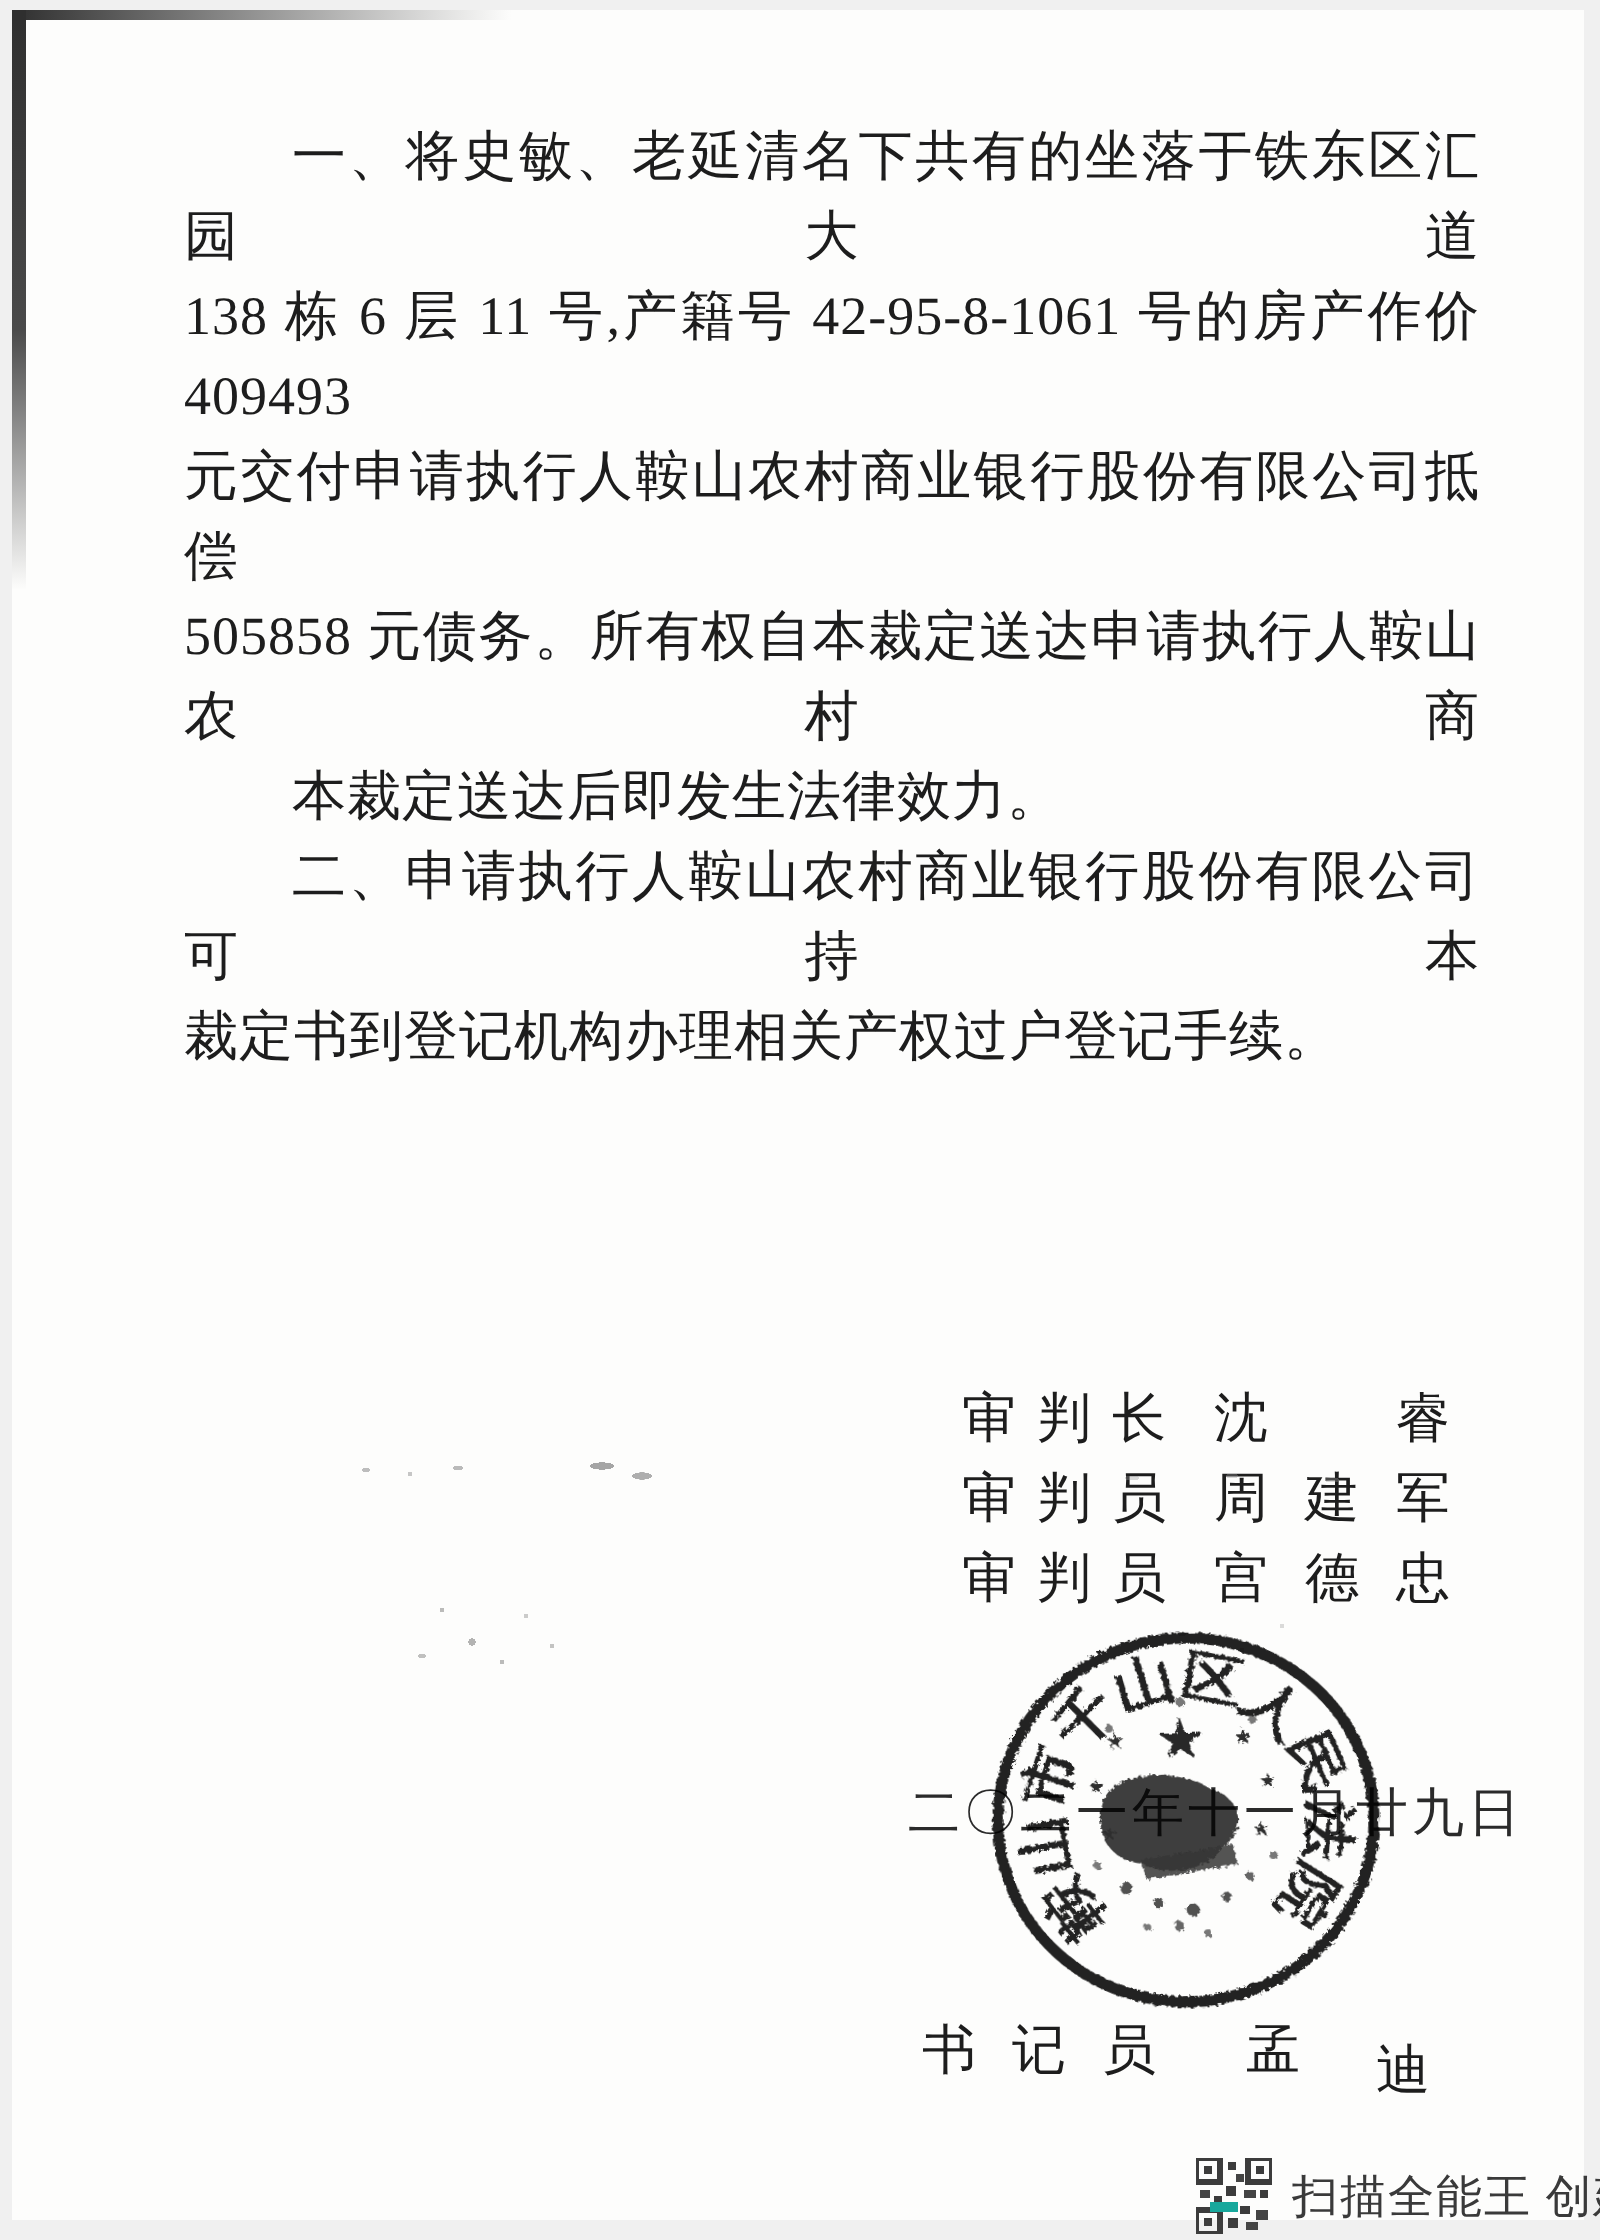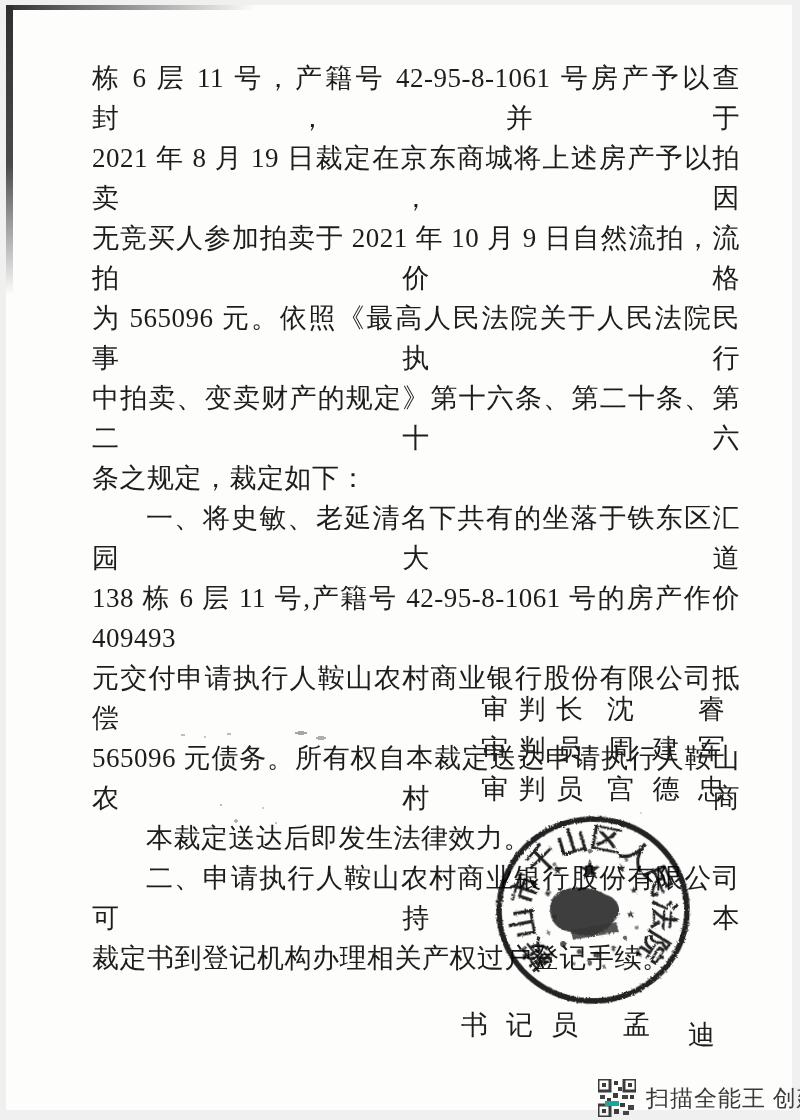--- a/index.html
+++ b/index.html
@@ -89,32 +89,24 @@
 </head>
 <body>
 
 <div class="page">
 
   <div class="edge-shadow-left"></div>
   <div class="edge-shadow-top"></div>
 
   <div class="body-text">
       <div>
-        <div class="line just">栋 6 层 11 号，产籍号 42-95-8-1061 号房产予以查封，并于</div>
-        <div class="line just">2021 年 8 月 19 日裁定在京东商城将上述房产予以拍卖，因</div>
-        <div class="line just">无竞买人参加拍卖于 2021 年 10 月 9 日自然流拍，流拍价格</div>
-        <div class="line just">为 565096 元。依照《最高人民法院关于人民法院民事执行</div>
-        <div class="line just">中拍卖、变卖财产的规定》第十六条、第二十条、第二十六</div>
-        <div class="line">条之规定，裁定如下：</div>
-      </div>
-      <div>
         <div class="line just ind">一、将史敏、老延清名下共有的坐落于铁东区汇园大道</div>
         <div class="line just">138 栋 6 层 11 号,产籍号 42-95-8-1061 号的房产作价 409493</div>
         <div class="line just">元交付申请执行人鞍山农村商业银行股份有限公司抵偿</div>
-        <div class="line just">565096 元债务。所有权自本裁定送达申请执行人鞍山农村商</div>
+        <div class="line just">505858 元债务。所有权自本裁定送达申请执行人鞍山农村商</div>
       </div>
       <div>
         <div class="line ind">本裁定送达后即发生法律效力。</div>
       </div>
       <div>
         <div class="line just ind">二、申请执行人鞍山农村商业银行股份有限公司可持本</div>
         <div class="line">裁定书到登记机构办理相关产权过户登记手续。</div>
       </div>
     </div>
 
@@ -149,20 +141,21 @@
           <span>员</span>
         </span>
         <span class="sig-name">
           <span>宫</span>
           <span>德</span>
           <span>忠</span>
         </span>
       </div>
     </div>
 
+  <div class="date-line">二〇二一年十一月廿九日</div>
 
   <div class="stamp">
     <svg width="202" height="198" viewBox="0 0 202 198" xmlns="http://www.w3.org/2000/svg">
       <defs>
         <filter id="rough" x="-10%" y="-10%" width="120%" height="120%">
           <feTurbulence type="fractalNoise" baseFrequency="0.55" numOctaves="2" result="n"></feTurbulence>
           <feDisplacementMap in="SourceGraphic" in2="n" scale="3.2"></feDisplacementMap>
         </filter>
       </defs>
       <g filter="url(#rough)" fill="#181818">

